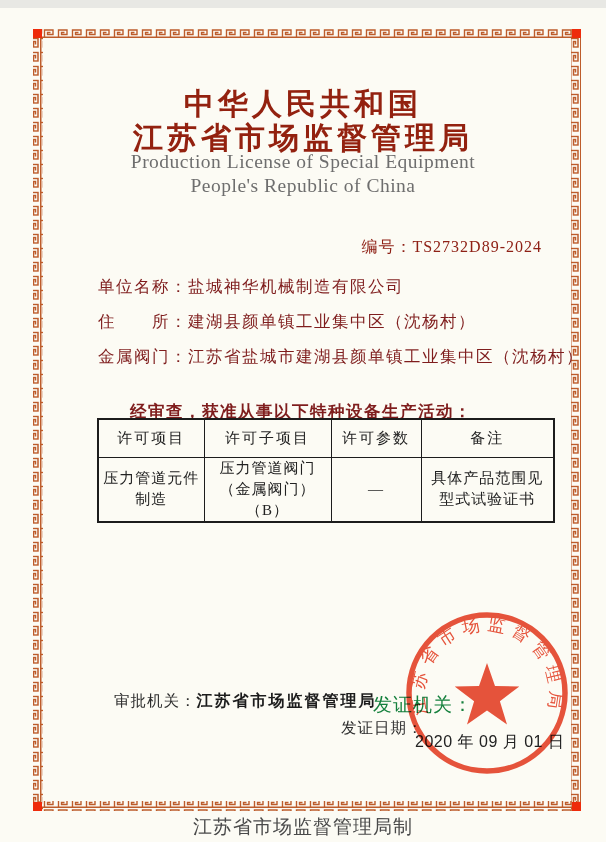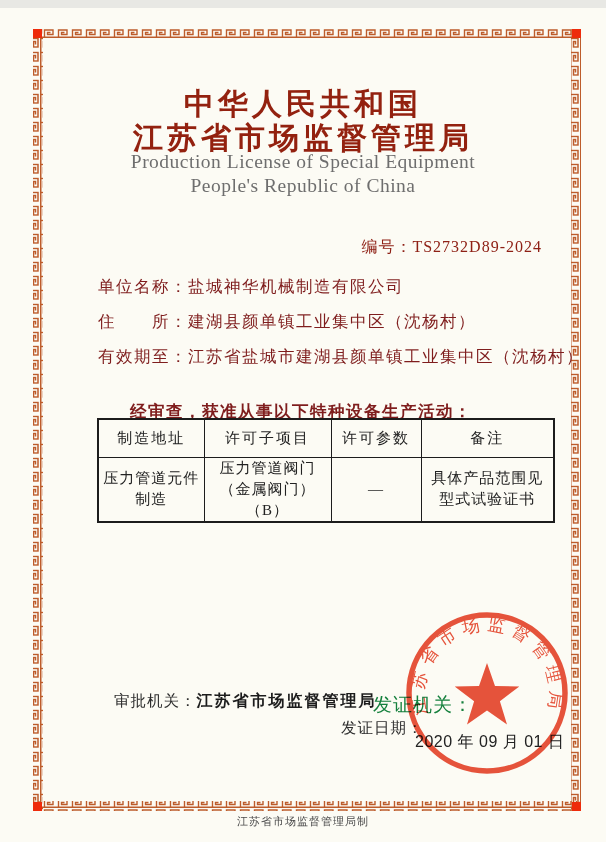--- a/index.html
+++ b/index.html
@@ -101,21 +101,21 @@
   .stamp text {
     font-family: "Liberation Sans", "DejaVu Sans", sans-serif;
     font-size: 17.5px;
     letter-spacing: 6.5px;
     fill: #e64128;
   }
 
   .page-footer {
     top: 806px;
     font-family: "Liberation Sans", "DejaVu Sans", sans-serif;
-    font-size: 11px;
+    font-size: 19px;
     color: #4a4a4a;
     letter-spacing: 1px;
   }
   .border-svg { left: 0; top: 0; pointer-events: none; }
 </style>
 </head>
 <body>
 
 <div class="page">
 
@@ -140,33 +140,33 @@
 
   <div class="abs centered title-cn title-cn-1">中华人民共和国</div>
   <div class="abs centered title-cn title-cn-2">江苏省市场监督管理局</div>
   <div class="abs centered title-en title-en-2">People's Republic of China</div>
   <div class="abs centered title-en title-en-1">Production License of Special Equipment</div>
 
   <div class="abs license-no"><span>编号：</span><span>TS2732D89-2024</span></div>
 
   <div class="abs field field-1"><span>单位名称：</span><span>盐城神华机械制造有限公司</span></div>
   <div class="abs field field-2"><span>住　　所：</span><span>建湖县颜单镇工业集中区（沈杨村）</span></div>
-  <div class="abs field field-3"><span>有效期至：</span><span>江苏省盐城市建湖县颜单镇工业集中区（沈杨村）</span></div>
+  <div class="abs field field-3"><span>金属阀门：</span><span>江苏省盐城市建湖县颜单镇工业集中区（沈杨村）</span></div>
   <div class="abs field statement">经审查，获准从事以下特种设备生产活动：</div>
 
   <table class="license-table">
     <colgroup>
       <col class="col-1">
         <col class="col-2">
         <col class="col-3">
         <col class="col-4">
     </colgroup>
     <thead>
       <tr>
-        <th>制造地址</th>
+        <th>许可项目</th>
         <th>许可子项目</th>
         <th>许可参数</th>
         <th>备注</th>
       </tr>
     </thead>
     <tbody>
       <tr>
         <td>压力管道元件
 制造</td>
         <td>压力管道阀门

